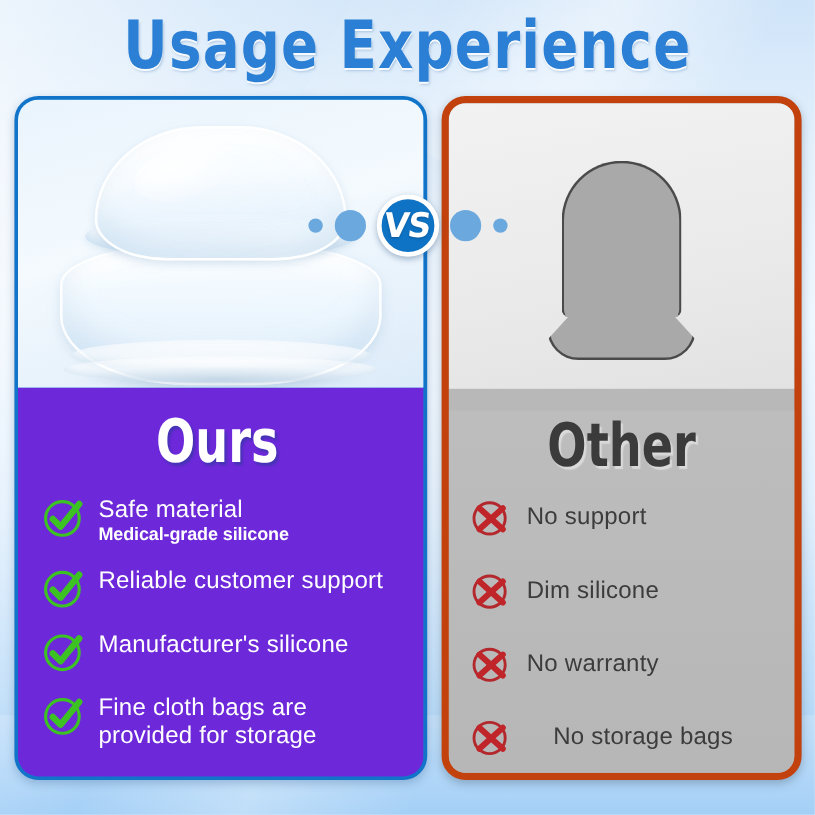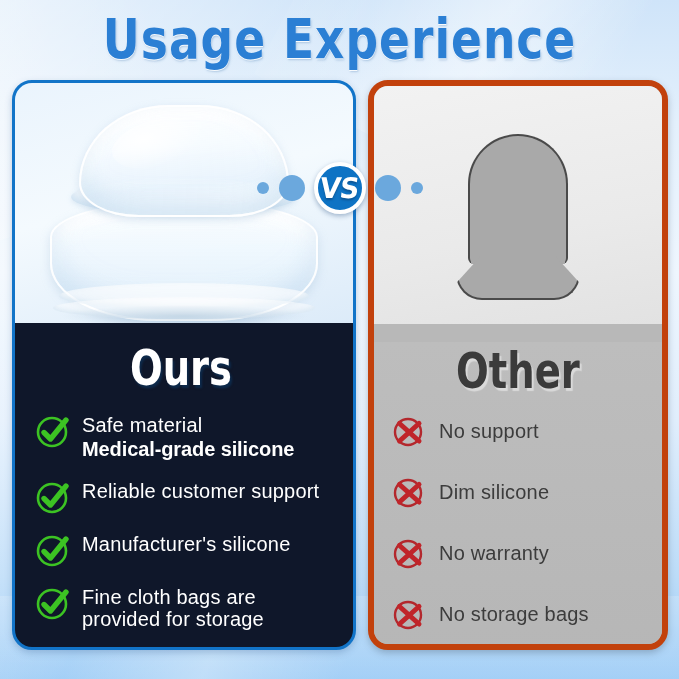--- a/index.html
+++ b/index.html
@@ -49,21 +49,21 @@
     z-index:3;
   }
   #ours-photo {
     height:240px; width:100%;
     position:relative;
     background:linear-gradient(165deg,#eaf4fd 0%, #f4fafe 45%, #dcebf9 100%);
     overflow:hidden;
   }
   #ours-body {
     height:330px; width:100%;
-    background:#0f172a;
+    background:#6d28d9;
     padding:6px 6px 0 0;
   }
 
   #other-panel {
     position:absolute; left:368px; top:80px; width:300px; height:570px;
     border:6px solid #c2410c;
     border-radius:20px;
     overflow:hidden;
     box-shadow:0 3px 7px rgba(70,90,110,.35);
     background:#b8b8b8;
@@ -192,27 +192,27 @@
   .feat-list { list-style:none; padding:0 14px 0 20px; }
   .feat-item { display:flex; align-items:flex-start; margin-bottom:17px; }
   .feat-item:last-child { margin-bottom:0; }
   .feat-text { margin-left:11px; padding-top:1px; }
   .feat-main {
     color:#ffffff; font-size:20px; line-height:1.13;
     font-family:"Liberation Sans", sans-serif; font-weight:normal;
     letter-spacing:.2px;
   }
   .feat-sub {
-    color:#ffffff; font-size:20px; font-weight:bold; line-height:1.25;
+    color:#ffffff; font-size:15px; font-weight:bold; line-height:1.25;
     font-family:"Liberation Sans", sans-serif; letter-spacing:-.1px;
   }
 
   .con-list { list-style:none; padding:0 10px 0 18px; }
   .con-item { display:flex; align-items:center; margin-bottom:27px; }
-  .con-item:last-child { margin-bottom:4px; }
+  .con-item:last-child { margin-bottom:4px;gap:22px; }
   .con-text {
     margin-left:13px; color:#3c3c3c; font-size:20px;
     font-family:"Liberation Sans", sans-serif; font-weight:normal;
     letter-spacing:.2px;
   }
 
   .ico { flex:0 0 auto; display:block; }
 </style>
 </head>
 <body>

